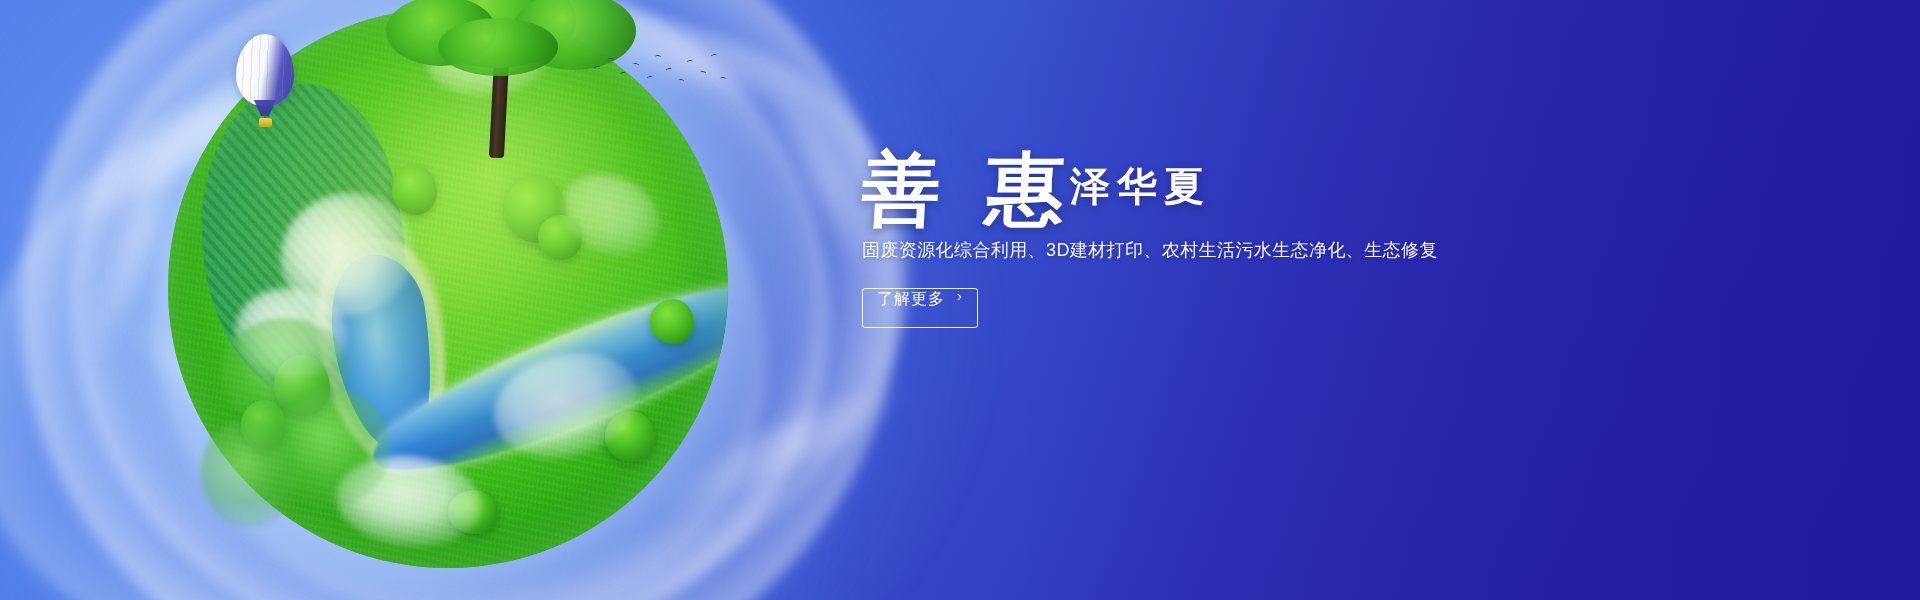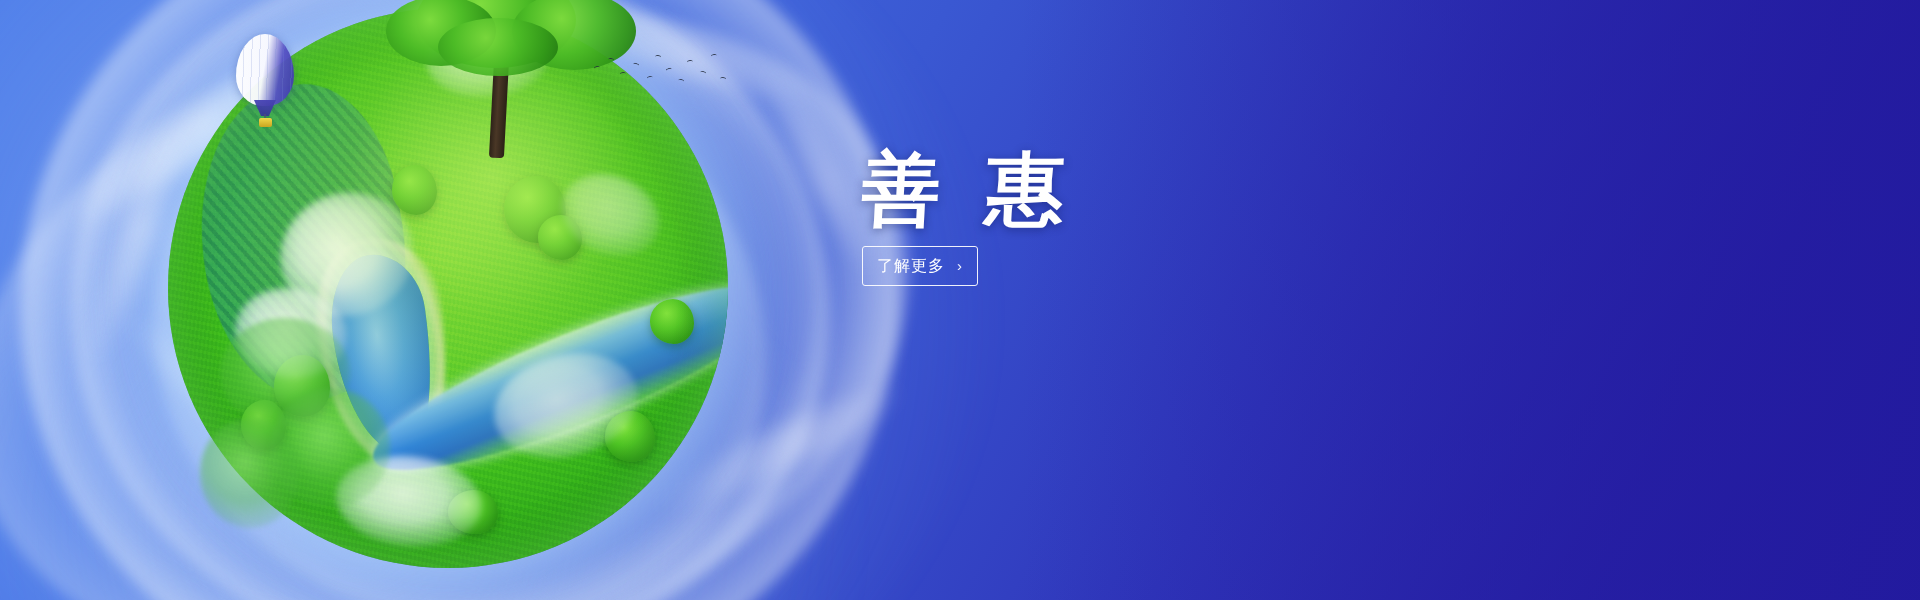--- a/index.html
+++ b/index.html
@@ -358,21 +358,20 @@
     font-weight: 400;
     letter-spacing: 0.4px;
     color: rgba(255,255,255,0.96);
     white-space: nowrap;
     text-shadow: 0 1px 5px rgba(10,20,80,0.30);
   }
 
   .cta {
     margin-top: 26px;
     display: inline-flex;
-    align-items: center;
     justify-content: center;
     gap: 12px;
     width: 116px;
     height: 40px;
     border: 1px solid rgba(255,255,255,0.92);
     border-radius: 3px;
     background: transparent;
     color: #ffffff;
     font-family: "Liberation Sans", "DejaVu Sans", sans-serif;
     font-size: 16px;
@@ -478,23 +477,25 @@
     <i style="left:119px; top:2px;  --r:-8deg"></i>
     <i style="left:128px; top:25px; --r:4deg"></i>
   </div>
 
   <div class="content">
 
     <div class="headline">
       <span class="hl-big">善</span>
       <span class="hl-gap"></span>
       <span class="hl-big">惠</span>
+      <span class="hl-small">泽华夏</span>
     </div>
 
 
+    <div class="desc">固废资源化综合利用、3D建材打印、农村生活污水生态净化、生态修复</div>
 
     <button class="cta">
       <span>了解更多</span>
       <span class="chev">›</span>
     </button>
 
   </div>
 </div>
 
 </body></html>

